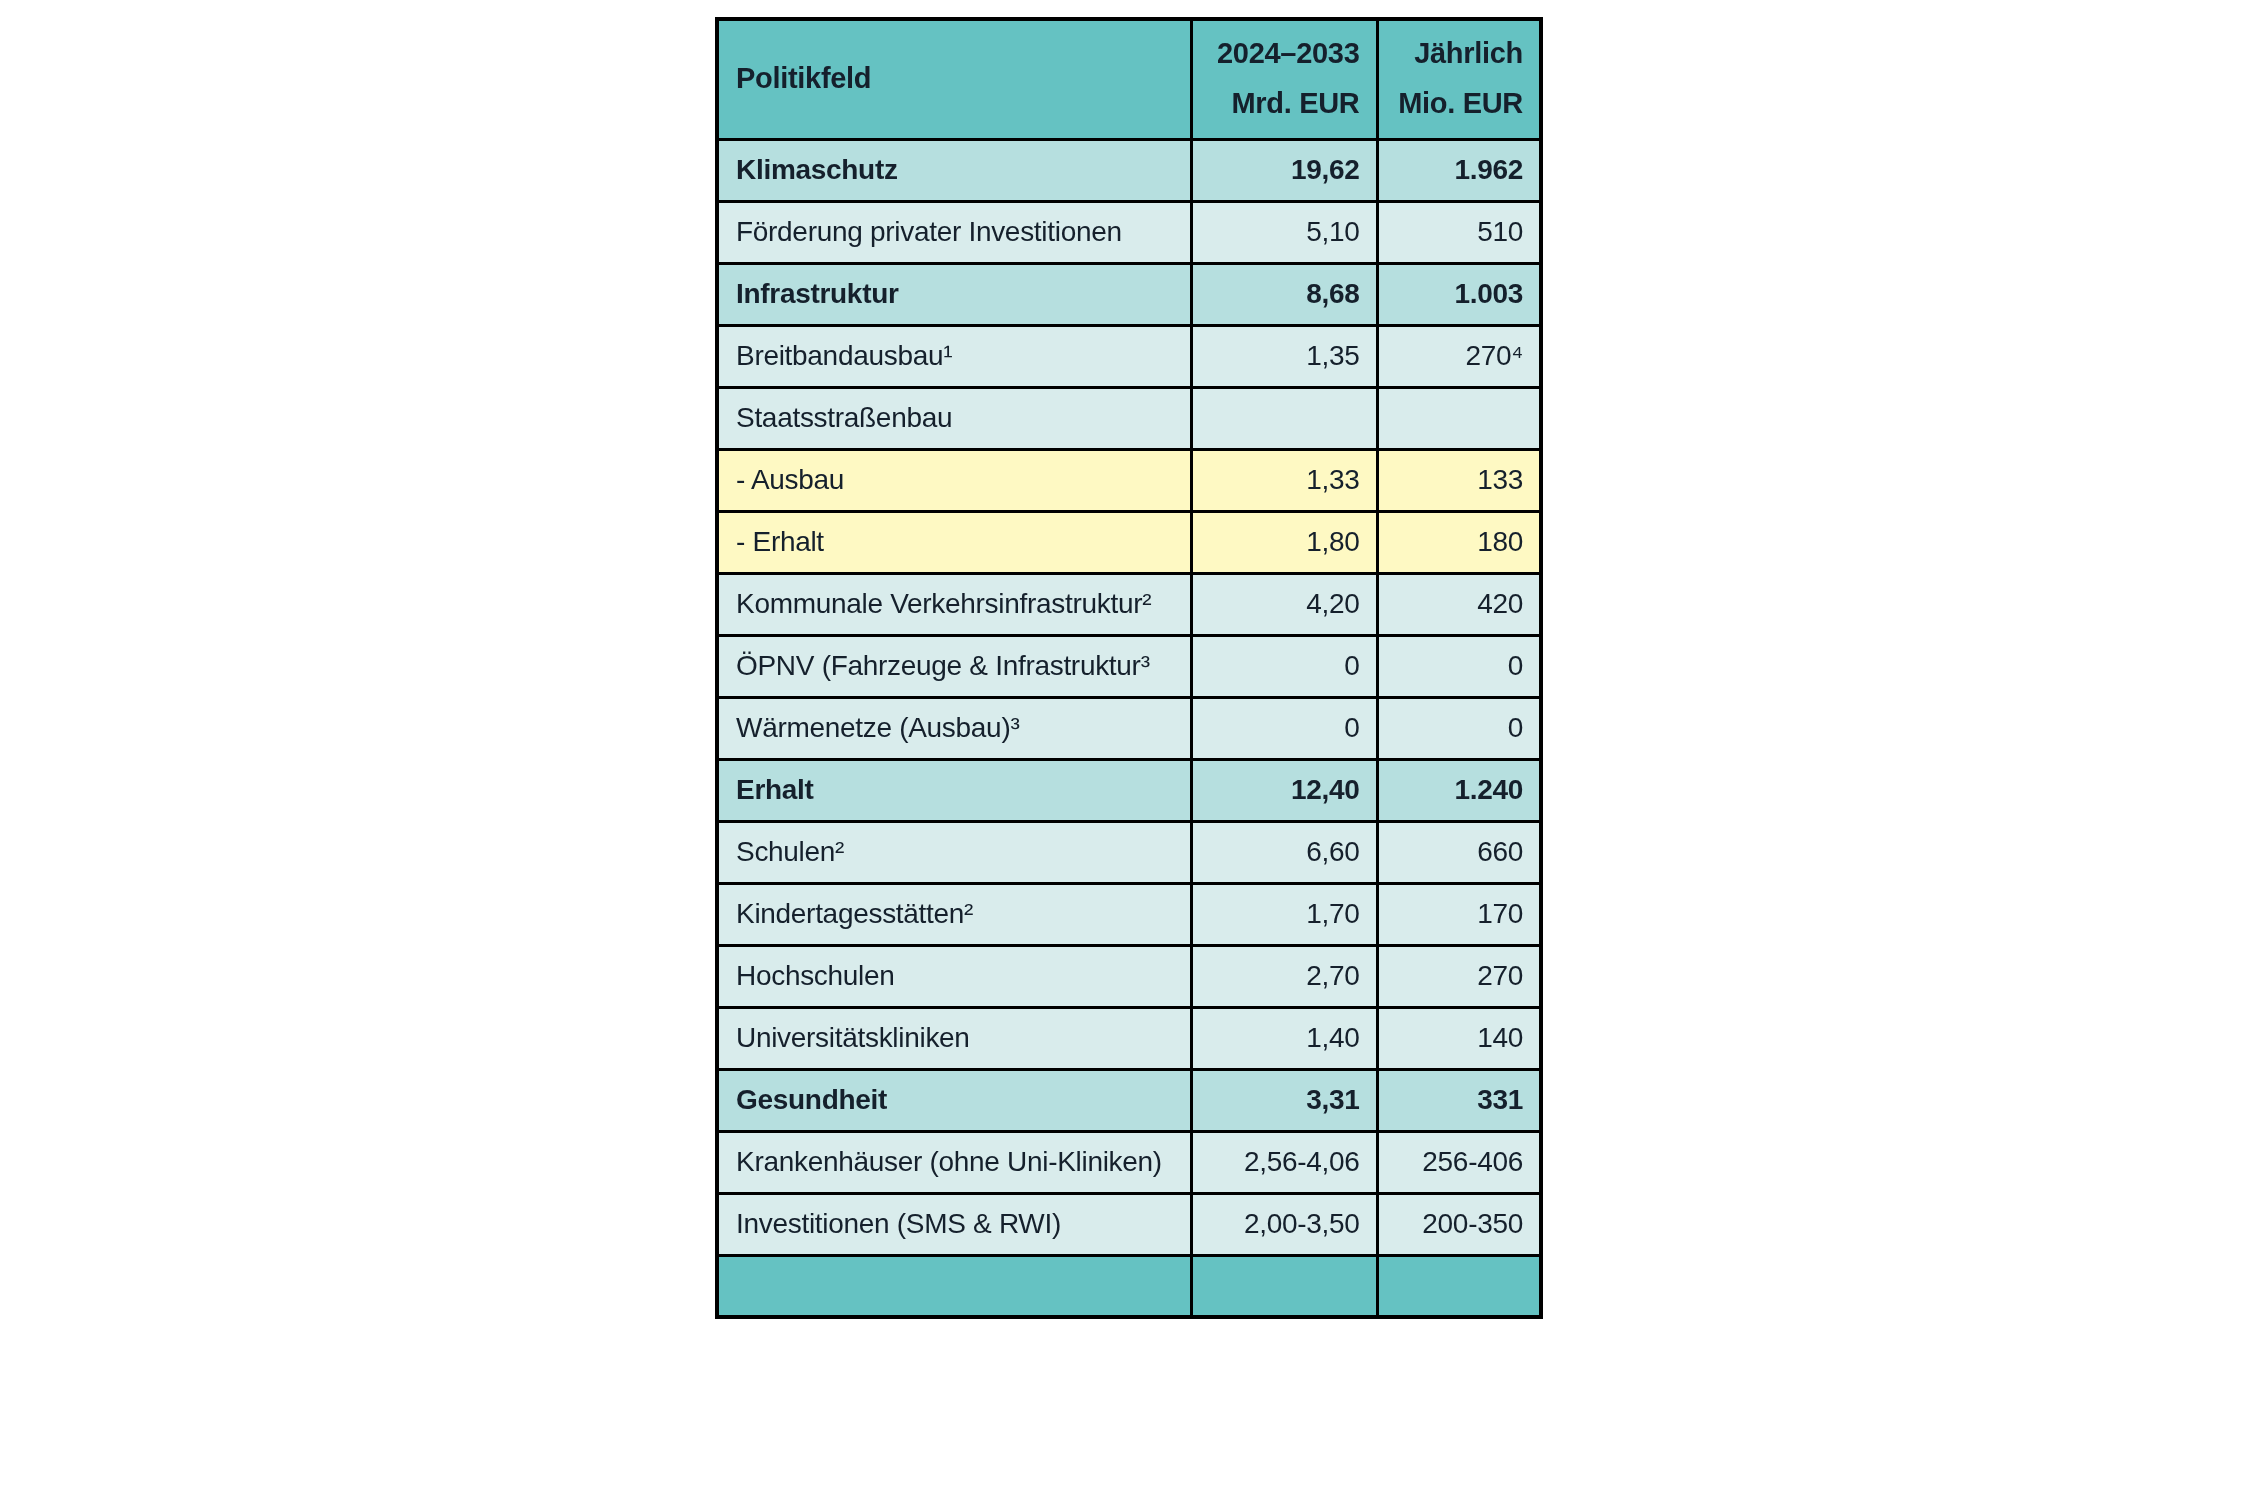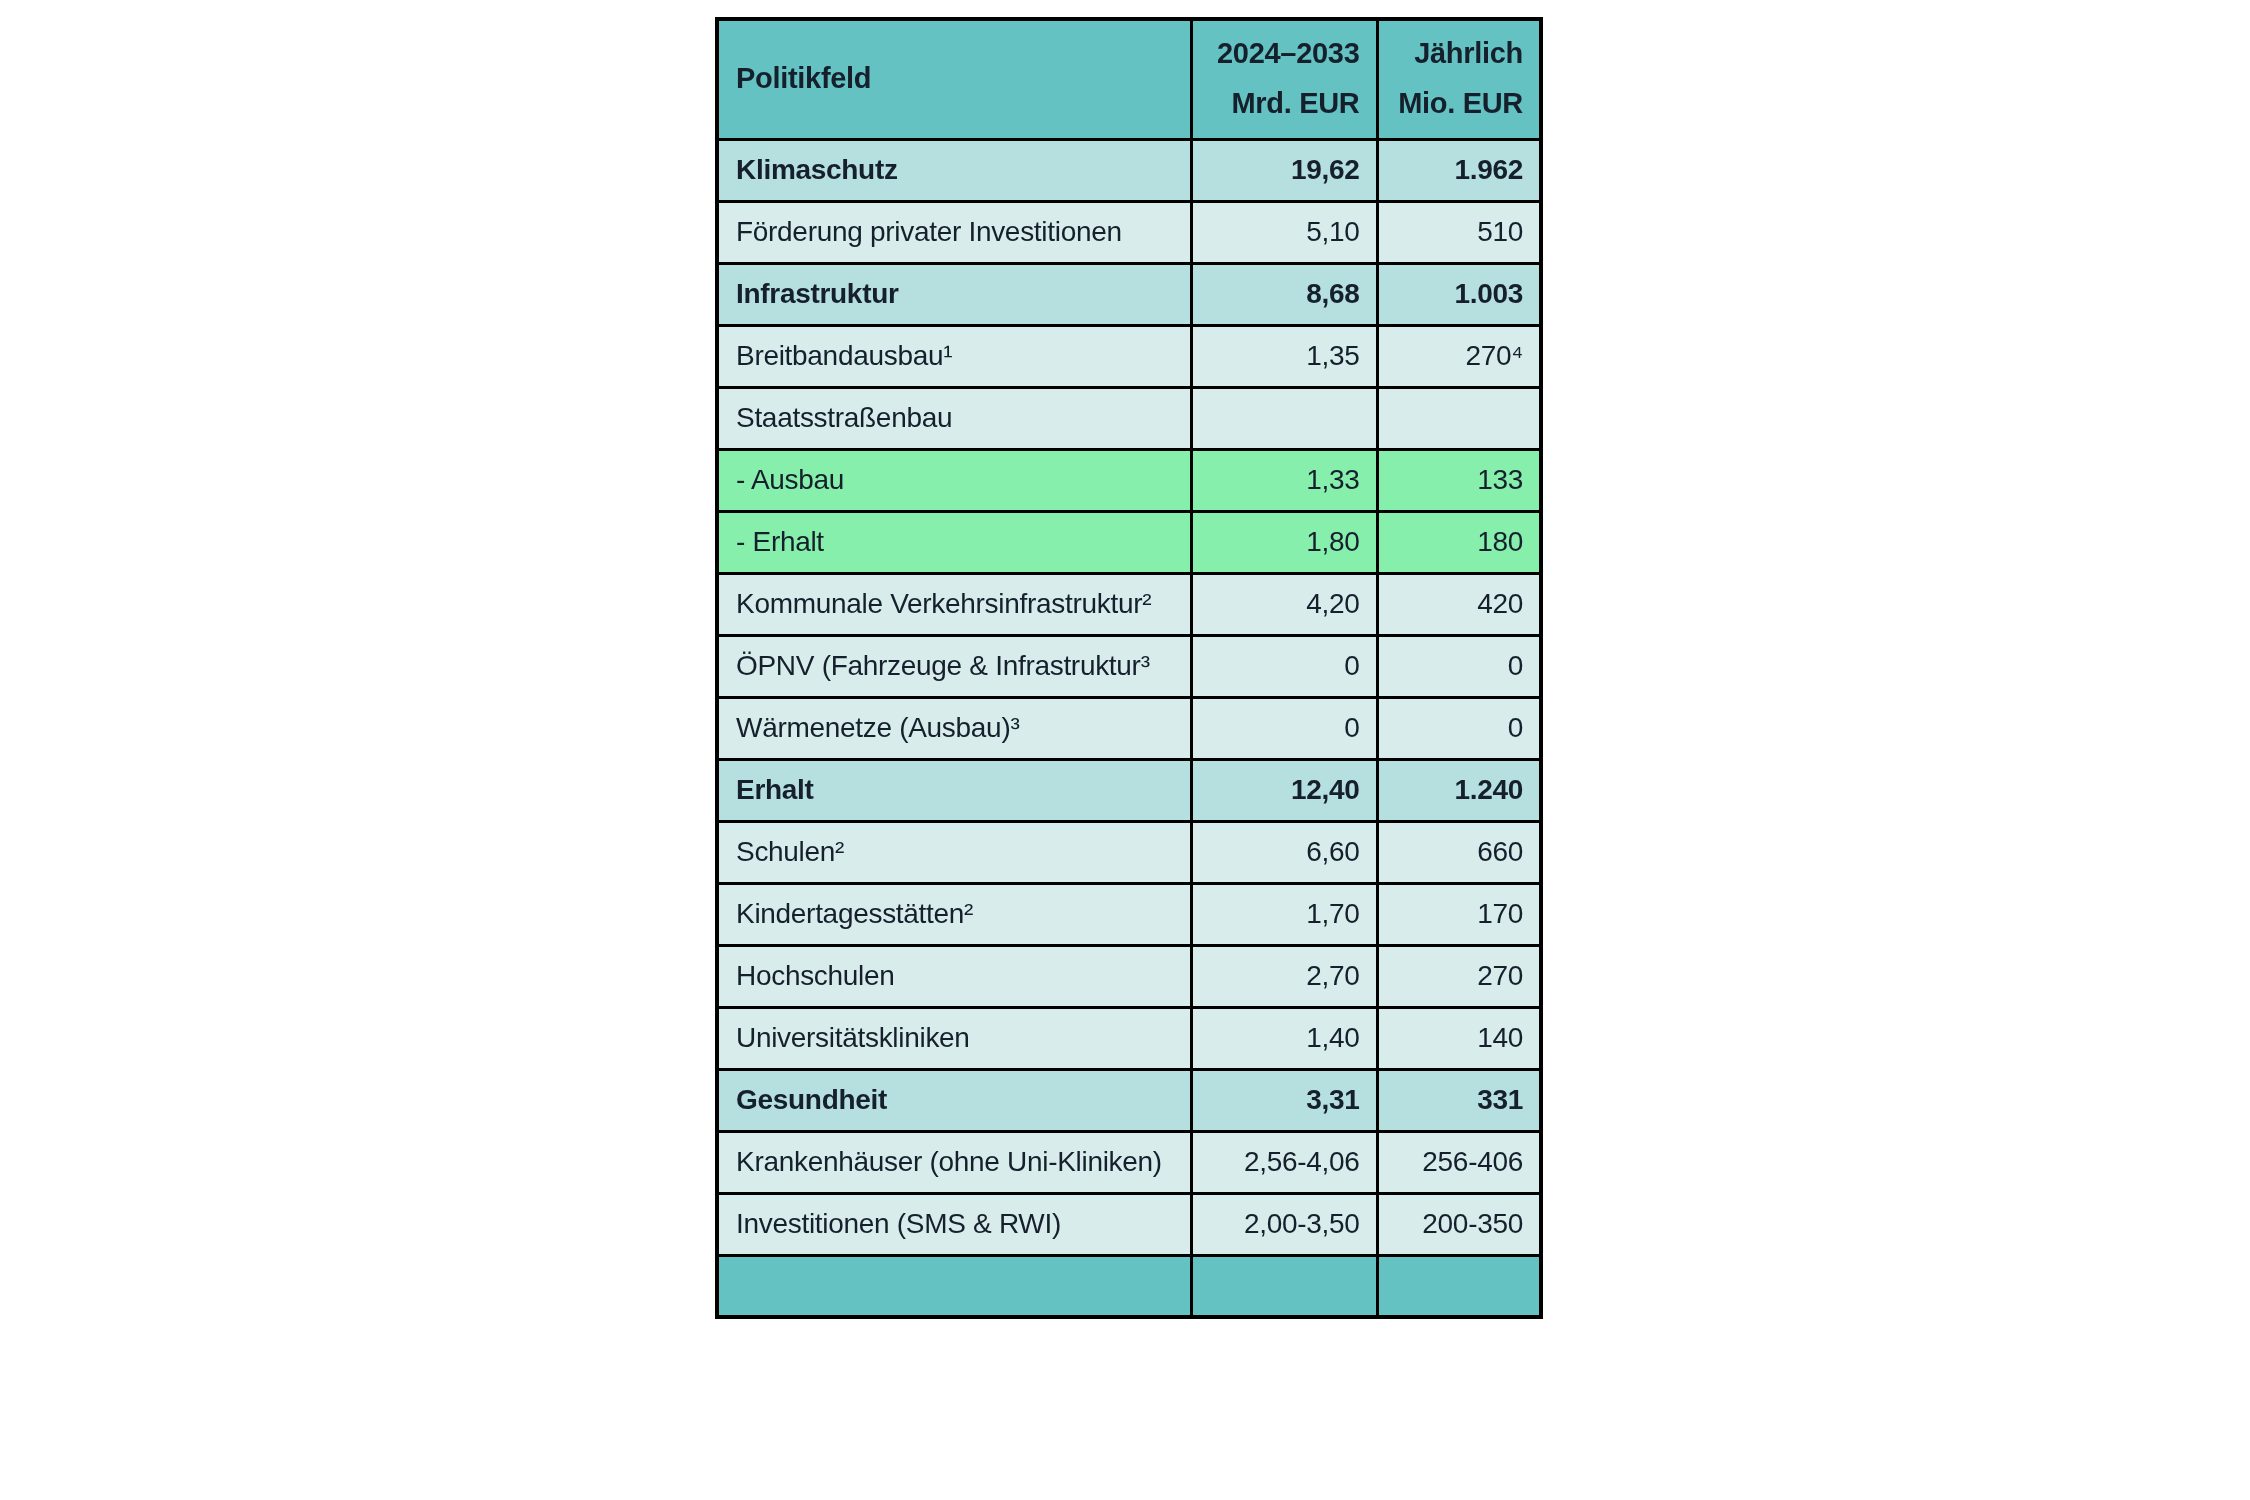--- a/index.html
+++ b/index.html
@@ -72,21 +72,21 @@
     white-space: pre-line;
     line-height: 1.65;
   }
   td.value-cell {
     text-align: right;
     padding-right: 16px;
   }
 
   tr.row-section td { background: #b6dfdf; font-weight: 700; }
   tr.row-normal  td { background: #d9ecec; }
-  tr.row-sub     td { background: #86efac; margin-top: 48px; }
+  tr.row-sub     td { background: #fef9c3; margin-top: 48px; }
   tr.row-cutoff  td { background: #65c2c2; }
 </style>
 </head>
 <body>
 
 <div class="page">
   <table class="invest-table">
     <colgroup>
       <col class="c1">
         <col class="c2">

